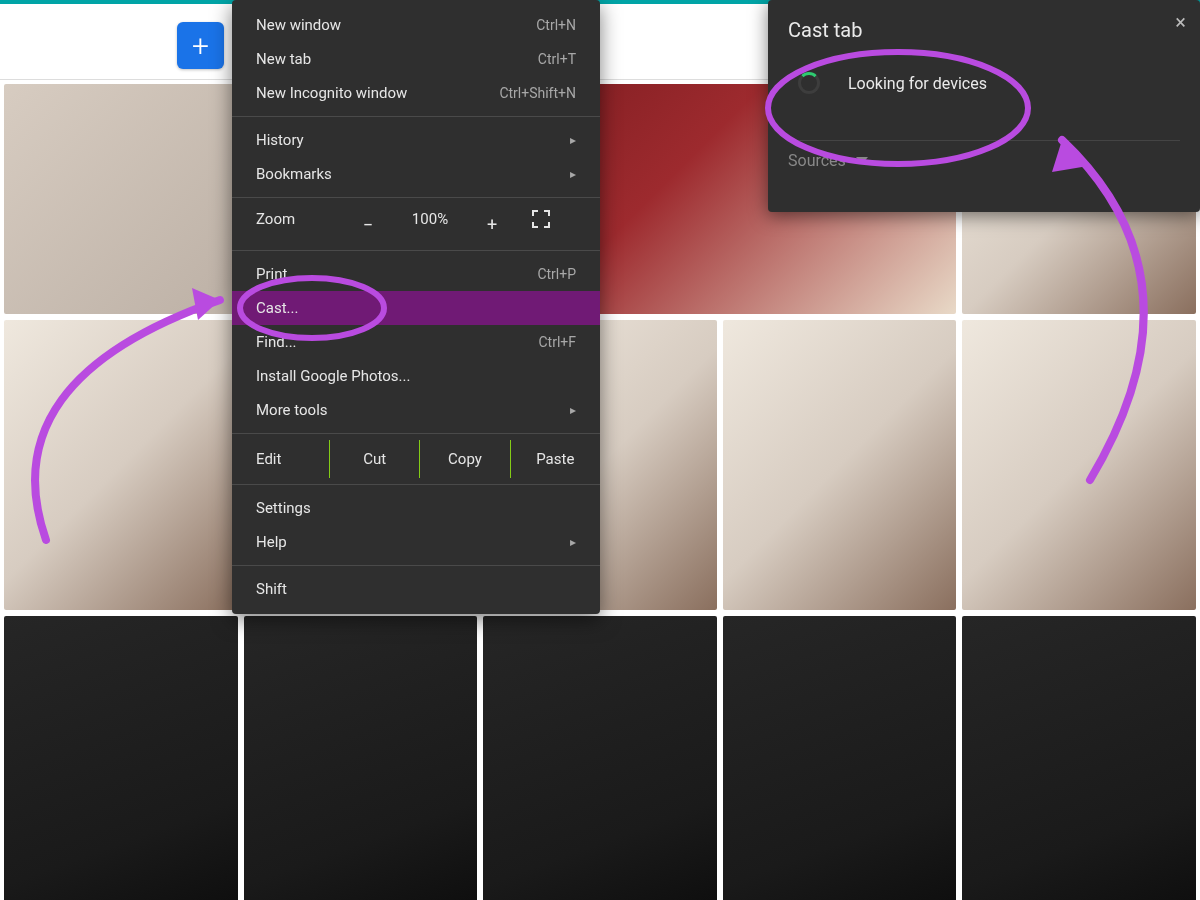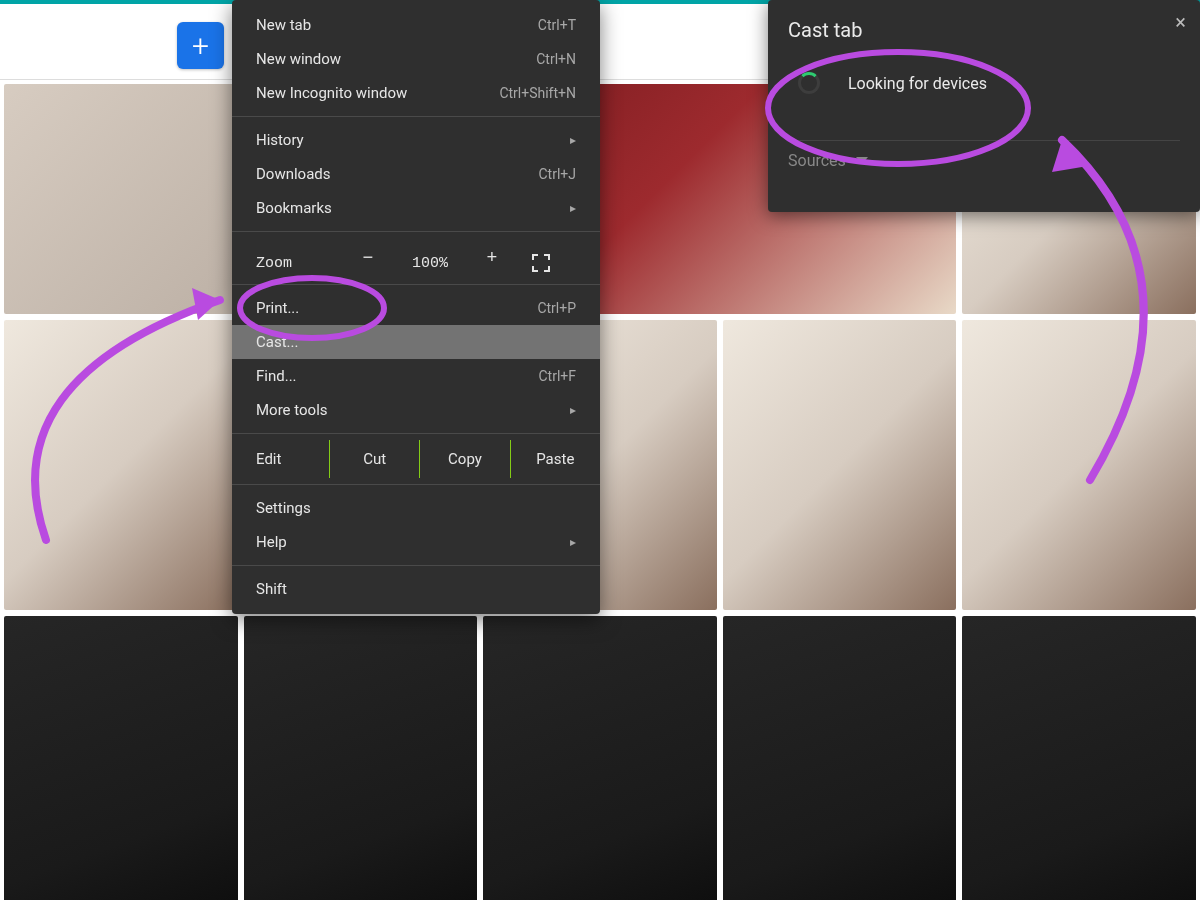--- a/index.html
+++ b/index.html
@@ -16,25 +16,25 @@
   .ph { background:#888; border-radius:2px; }
   .p-l  { background: linear-gradient(135deg,#d7ccc1 0%,#bfb3a8 60%,#efe8de 100%); }
   .p-m  { background: linear-gradient(135deg,#efe8de 0%,#d7ccc1 50%,#8a6f5e 100%); }
   .p-r  { background: linear-gradient(135deg,#7b1b1f 0%,#9d2a2e 40%,#e8d9c7 100%); }
   .p-d  { background: linear-gradient(160deg,#262626 0%,#1a1a1a 70%,#0d0d0d 100%); }
   .wide { grid-column: span 2; }
 
   
   .ctxmenu { position:absolute; left:232px; top:0; width:368px; background:#2f2f2f; color:#e6e6e6; border-radius:4px; box-shadow:0 6px 20px rgba(0,0,0,0.5); font-size:15px; padding:8px 0; z-index:50; }
   .mi { display:flex; justify-content:space-between; align-items:center; padding:8px 24px; cursor:default; position:relative; }
-  .mi.highlight { background:#737373; }
+  .mi.highlight { background:#701a75; }
   .mi .short { color:#a8a8a8; font-size:14px; }
   .sep { height:1px; background:#4a4a4a; margin:6px 0; }
   .chev { color:#a8a8a8; font-size:12px; }
-  .zoomrow { display:flex; align-items:flex-end; padding:6px 24px 6px 24px; gap:18px;font-family:Liberation Mono, monospace; }
+  .zoomrow { display:flex; align-items:flex-start; padding:6px 24px 6px 24px; gap:18px; }
   .zoomrow .lbl { flex:0 0 80px; }
   .zoomrow .zbtn { width:28px; height:28px; display:flex; align-items:center; justify-content:center; color:#e6e6e6; font-size:18px; cursor:pointer; }
   .zoomrow .zval { width:60px; text-align:center; }
   .fs-icon { width:18px; height:18px; position:relative; margin-left:8px; }
   .fs-icon i { position:absolute; width:6px; height:6px; border:2px solid #e6e6e6; }
   .fs-icon i.tl { top:0; left:0; border-right:none; border-bottom:none; }
   .fs-icon i.tr { top:0; right:0; border-left:none; border-bottom:none; }
   .fs-icon i.bl { bottom:0; left:0; border-right:none; border-top:none; }
   .fs-icon i.br { bottom:0; right:0; border-left:none; border-top:none; }
   .editrow { display:flex; align-items:stretch; }
@@ -77,39 +77,35 @@
 
   <div class="ph p-d"></div>
   <div class="ph p-d"></div>
   <div class="ph p-d"></div>
   <div class="ph p-d"></div>
   <div class="ph p-d"></div>
 </div>
 
 <div class="ctxmenu">
   <div class="mi">
+    <span>New window</span>
+    <span class="short">Ctrl+N</span>
+  </div>
+  <div class="mi">
     <span>New tab</span>
     <span class="short">Ctrl+T</span>
-  </div>
-  <div class="mi">
-    <span>New window</span>
-    <span class="short">Ctrl+N</span>
   </div>
   <div class="mi">
     <span>New Incognito window</span>
     <span class="short">Ctrl+Shift+N</span>
   </div>
   <div class="sep"></div>
   <div class="mi">
     <span>History</span>
     <span class="chev">▸</span>
-  </div>
-  <div class="mi">
-    <span>Downloads</span>
-    <span class="short">Ctrl+J</span>
   </div>
   <div class="mi">
     <span>Bookmarks</span>
     <span class="chev">▸</span>
   </div>
   <div class="sep"></div>
   <div class="zoomrow">
     <span class="lbl">Zoom</span>
     <span class="zbtn">−</span>
     <span class="zval">100%</span>
@@ -125,20 +121,23 @@
   <div class="mi">
     <span>Print...</span>
     <span class="short">Ctrl+P</span>
   </div>
   <div class="mi highlight">
     <span>Cast...</span>
   </div>
   <div class="mi">
     <span>Find...</span>
     <span class="short">Ctrl+F</span>
+  </div>
+  <div class="mi">
+    <span>Install Google Photos...</span>
   </div>
   <div class="mi">
     <span>More tools</span>
     <span class="chev">▸</span>
   </div>
   <div class="sep"></div>
   <div class="editrow">
     <div class="cell first">Edit</div>
     <div class="cell">Cut</div>
     <div class="cell">Copy</div>

